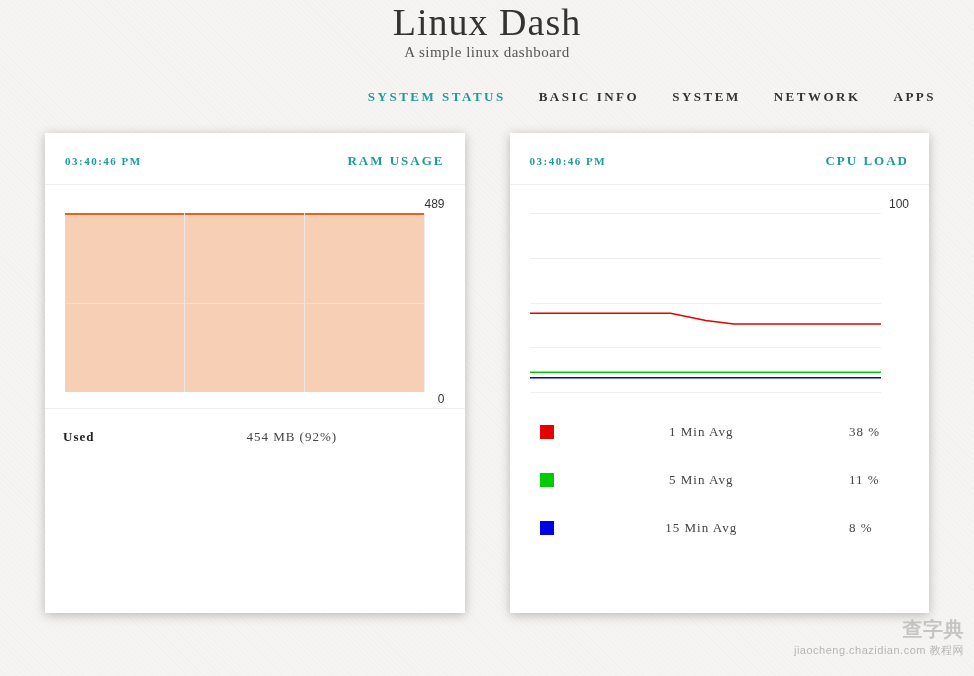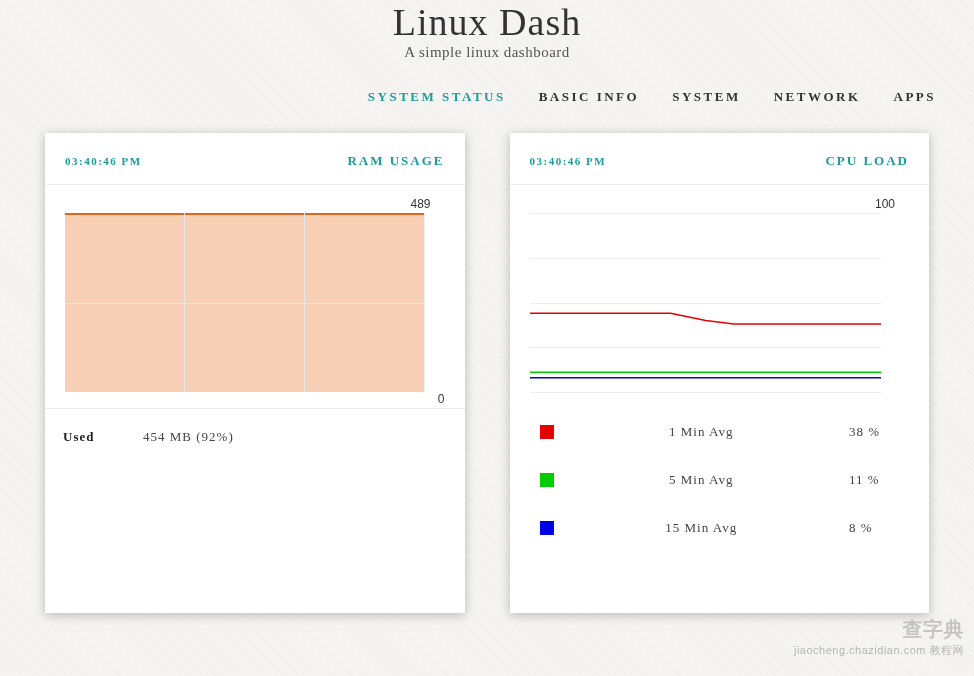--- a/index.html
+++ b/index.html
@@ -82,21 +82,21 @@
       letter-spacing: 2px;
       margin-left: -60px;
     }
     .chart-area {
       position: relative;
       height: 205px;
       margin: 12px 20px 6px 20px;
     }
     .chart-label-top {
       position: absolute;
-      right: 14px;
+      right: 0;
       top: 0;
       font-size: 12px;
       color: #333;
       font-family: Arial, sans-serif;
     }
     .chart-label-bottom {
       position: absolute;
       right: 0;
       bottom: -4px;
       font-size: 12px;
@@ -161,20 +161,21 @@
       font-size: 13px;
       letter-spacing: 1px;
     }
     .stat-label {
       font-weight: bold;
       color: #222;
       width: 80px;
     }
     .stat-value {
       flex: 1;
+      text-align: center;
       color: #444;
     }
     .legend-row {
       display: flex;
       align-items: center;
       padding: 16px 30px 16px 30px;
       font-size: 13px;
       letter-spacing: 1px;
       font-family: Georgia, serif;
     }

